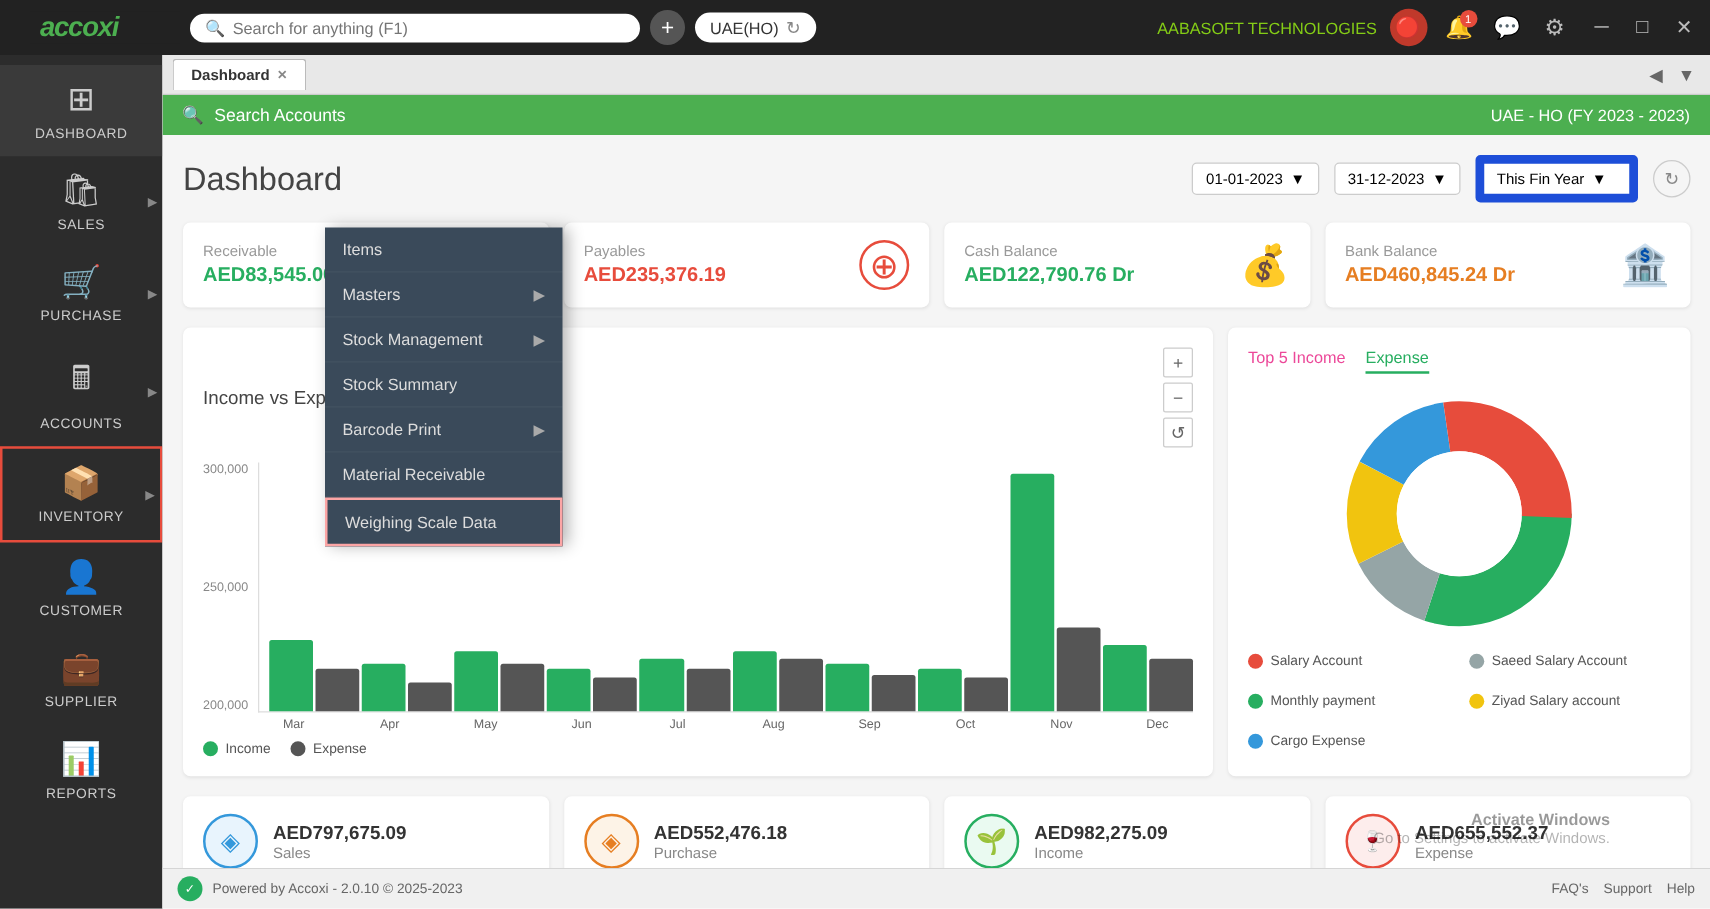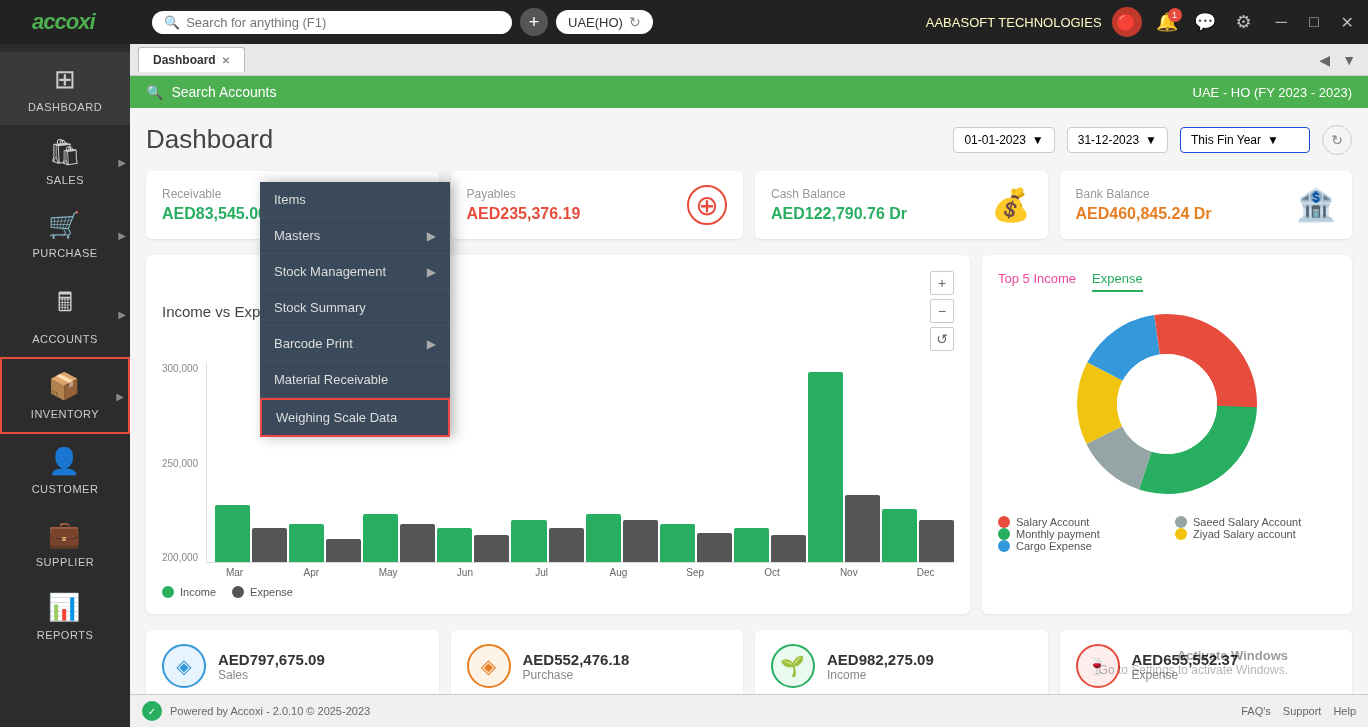--- a/index.html
+++ b/index.html
@@ -18,21 +18,21 @@
       display: flex; align-items: center; background: #fff; border-radius: 20px; padding: 4px 12px; flex: 1; max-width: 360px; gap: 6px;
     }
     .search-bar input { border: none; outline: none; font-size: 13px; width: 100%; color: #555; }
     .add-btn {
       background: #555; color: #fff; border: none; border-radius: 50%; width: 28px; height: 28px; font-size: 18px; cursor: pointer; display: flex; align-items: center; justify-content: center;
     }
     .branch-selector {
       background: #fff; border-radius: 20px; padding: 4px 12px; display: flex; align-items: center; gap: 6px; color: #333; font-size: 13px; cursor: pointer;
     }
     .topbar-right { margin-left: auto; display: flex; align-items: center; gap: 10px; }
-    .company-name { color: #fef9c3; font-size: 13px; }
+    .company-name { color: #84cc16; font-size: 13px; }
     .company-logo { background: #c0392b; border-radius: 50%; width: 30px; height: 30px; display: flex; align-items: center; justify-content: center; color: #fff; font-size: 16px; }
     .topbar-icons { display: flex; gap: 6px; }
     .topbar-icon { color: #bbb; font-size: 18px; cursor: pointer; background: none; border: none; width: 32px; height: 32px; display: flex; align-items: center; justify-content: center; position: relative; }
     .topbar-icon .badge { position: absolute; top: 2px; right: 2px; background: #e74c3c; color: #fff; border-radius: 50%; font-size: 9px; width: 14px; height: 14px; display: flex; align-items: center; justify-content: center; }
     .win-btn { color: #bbb; cursor: pointer; background: none; border: none; font-size: 16px; padding: 2px 6px; }
 
     
     .main-layout { display: flex; height: calc(727px - 44px); }
 
     
@@ -64,21 +64,21 @@
 
     
     .dashboard-content { flex: 1; overflow-y: auto; padding: 16px; background: #f5f5f5; position: relative; }
 
     
     .dashboard-header { display: flex; align-items: center; margin-bottom: 16px; gap: 12px; }
     .dashboard-title { font-size: 26px; color: #444; font-weight: 300; flex: 1; }
     .date-input {
       border: 1px solid #ccc; background: #fff; padding: 5px 10px; border-radius: 4px; font-size: 12px; display: flex; align-items: center; gap: 6px; cursor: pointer;
     }
-    .fin-year-select { border: 1px solid #1d4ed8; background: #fff; padding: 5px 10px; border-radius: 4px; font-size: 12px; display: flex; align-items: center; gap: 6px; cursor: pointer; min-width: 130px; }
+    .fin-year-select { border: 7px solid #1d4ed8; background: #fff; padding: 5px 10px; border-radius: 4px; font-size: 12px; display: flex; align-items: center; gap: 6px; cursor: pointer; min-width: 130px; }
     .refresh-circle { background: none; border: 1px solid #ccc; border-radius: 50%; width: 30px; height: 30px; display: flex; align-items: center; justify-content: center; cursor: pointer; color: #888; font-size: 14px; }
 
     
     .summary-cards { display: flex; gap: 12px; margin-bottom: 16px; }
     .summary-card { background: #fff; border-radius: 6px; padding: 14px 16px; flex: 1; box-shadow: 0 1px 3px rgba(0,0,0,0.08); display: flex; align-items: center; justify-content: space-between; }
     .summary-card .card-info .label { color: #999; font-size: 12px; margin-bottom: 4px; }
     .summary-card .card-info .value { font-size: 16px; font-weight: 600; }
     .summary-card .card-info .value.green { color: #27ae60; }
     .summary-card .card-info .value.red { color: #e74c3c; }
     .summary-card .card-info .value.orange { color: #e67e22; }
@@ -106,21 +106,21 @@
     .chart-legend { display: flex; gap: 16px; margin-top: 8px; }
     .legend-item { display: flex; align-items: center; gap: 6px; font-size: 11px; color: #555; }
     .legend-dot { width: 12px; height: 12px; border-radius: 50%; }
     .y-labels { display: flex; flex-direction: column; justify-content: space-between; height: 200px; font-size: 10px; color: #888; padding-right: 4px; }
 
     
     .donut-container { display: flex; flex-direction: column; align-items: center; }
     .donut-tabs { display: flex; gap: 16px; margin-bottom: 12px; }
     .donut-tab { font-size: 13px; color: #ec4899; cursor: pointer; padding-bottom: 4px; }
     .donut-tab.active { color: #27ae60; border-bottom: 2px solid #27ae60; font-weight: 500; }
-    .donut-legend { display: grid; grid-template-columns: 1fr 1fr; gap: 0 16px; margin-top: 12px; width: 100%; }
+    .donut-legend { display: grid; grid-template-columns: 1fr 1fr; gap: 20px 16px; margin-top: 12px; width: 100%; }
     .donut-legend-item { display: flex; align-items: center; gap: 6px; font-size: 11px; color: #555; }
     .donut-dot { width: 12px; height: 12px; border-radius: 50%; flex-shrink: 0; }
 
     
     .bottom-cards { display: flex; gap: 12px; margin-top: 16px; }
     .bottom-card { background: #fff; border-radius: 6px; padding: 14px 16px; flex: 1; box-shadow: 0 1px 3px rgba(0,0,0,0.08); display: flex; align-items: center; gap: 12px; }
     .bottom-card .icon-circle { width: 44px; height: 44px; border-radius: 50%; display: flex; align-items: center; justify-content: center; font-size: 20px; flex-shrink: 0; }
     .bottom-card .card-info .value { font-size: 15px; font-weight: 600; color: #333; }
     .bottom-card .card-info .label { font-size: 12px; color: #888; }
 
@@ -483,21 +483,21 @@
       <div class="dropdown-item">
         <span>Stock Summary</span>
       </div>
       <div class="dropdown-item">
         <span>Barcode Print</span>
         <span class="arrow">▶</span>
       </div>
       <div class="dropdown-item">
         <span>Material Receivable</span>
       </div>
-      <div class="dropdown-item highlighted" style="border: 2px solid #ef4444; background:#3a4a5a;">
+      <div class="dropdown-item highlighted" style="border: 2px solid #fca5a5; background:#3a4a5a;">
         <span>Weighing Scale Data</span>
       </div>
     </div>
 
     <div class="activate-watermark">
       <div>Activate Windows</div>
       <div>Go to Settings to activate Windows.</div>
     </div>
   </div>
 </div>

